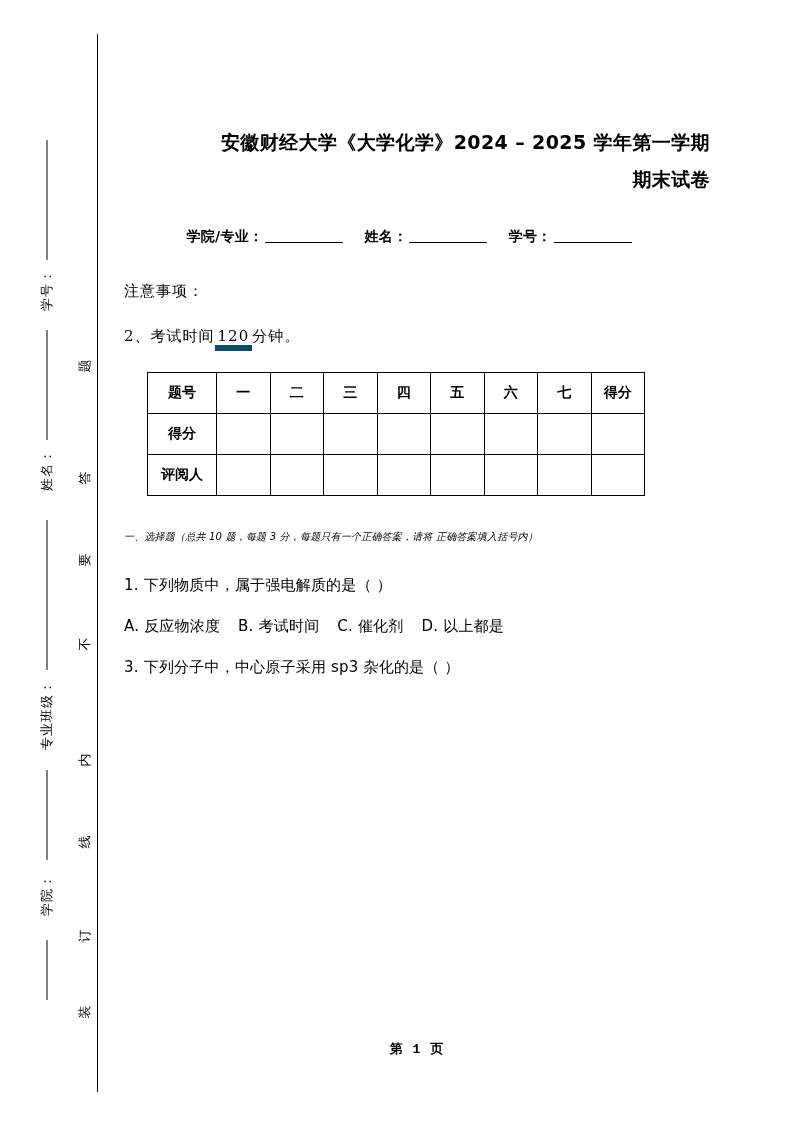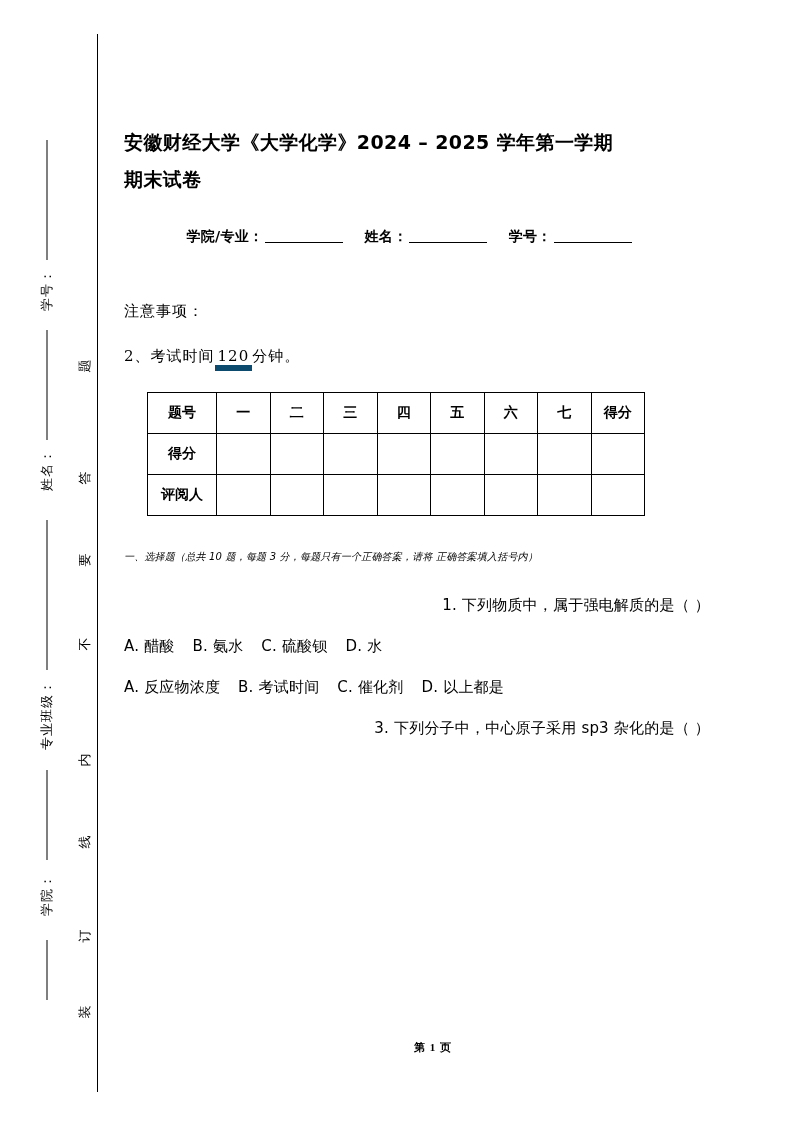--- a/index.html
+++ b/index.html
@@ -79,21 +79,21 @@
     height: 1122px;
   }
 
   #exam-title {
     margin: 0;
     padding-top: 124px;
     font-family: "DejaVu Sans", "Liberation Sans", sans-serif;
     font-size: 19px;
     font-weight: bold;
     line-height: 37px;
-    text-align: left;
+    text-align: right;
     letter-spacing: 0.4px;
   }
   #exam-title .title-line2 { display: block; }
 
   #student-info {
     margin-top: 30px;
     text-align: center;
     font-family: "DejaVu Sans", "Liberation Sans", sans-serif;
     font-size: 14px;
     font-weight: bold;
@@ -106,21 +106,21 @@
     vertical-align: -2px;
     margin: 0 2px;
   }
   #student-info .field { margin-right: 14px; margin-top: 32px; }
 
   .note-line {
     margin-top: 26px;
     font-size: 15px;
     letter-spacing: 1px;
   }
-  #notes-heading { margin-top: 56px; }
+  #notes-heading { margin-top: 36px; }
   .uval {
     border-bottom: 6px solid #0c4a6e;
     padding: 0 3px;
   }
 
   
   #score-table {
     margin-top: 26px;
     margin-left: 23px;
     border-collapse: collapse;
@@ -146,43 +146,42 @@
     font-size: 10px;
     line-height: 34px;
     letter-spacing: 0.2px;
     font-style: italic;
   }
   .question-stem {
     margin-top: 22px;
     font-family: "DejaVu Sans", "Liberation Sans", sans-serif;
     font-size: 15px;
     letter-spacing: 0.2px;
-    text-align: right;
   }
   .question-options {
     margin-top: 22px;
     font-family: "DejaVu Sans", "Liberation Sans", sans-serif;
     font-size: 15px;
     letter-spacing: 0.2px;
   }
   .question-options .opt { margin-right: 13px; }
   .question-options.latin,
   .question-stem .latin,
   .num {
     font-family: "DejaVu Serif", "Liberation Serif", serif;
   }
 
   #page-footer {
     position: absolute;
-    left: 16px;
+    left: 0;
     top: 1040px;
     width: 586px;
     text-align: center;
-    font-family: Liberation Serif, serif;
-    font-size: 11px;
+    font-family: Liberation Mono, monospace;
+    font-size: 13px;
     font-weight: bold;
     letter-spacing: 1px;
   }
 </style>
 </head>
 <body>
 
 <div id="binding-margin">
 
   <div id="binding-vline"></div>
@@ -272,26 +271,20 @@
       </tr>
     </tbody>
   </table>
 
   <div id="section-heading">
     <span>一、选择题（总共 10 题，每题 3 分，每题只有一个正确答案，请将</span>
     <span>正确答案填入括号内）</span>
   </div>
 
   <div class="question-stem">1. 下列物质中，属于强电解质的是（   ）</div>
-  <div class="question-options">
-    <span class="opt">A. 醋酸</span>
-    <span class="opt">B. 氨水</span>
-    <span class="opt">C. 硫酸钡</span>
-    <span class="opt">D. 水</span>
-  </div>
 
   <div class="question-options">
     <span class="opt">A. 反应物浓度</span>
     <span class="opt">B. 考试时间</span>
     <span class="opt">C. 催化剂</span>
     <span class="opt">D. 以上都是</span>
   </div>
 
   <div class="question-stem">3. 下列分子中，中心原子采用 sp3 杂化的是（   ）</div>
 

